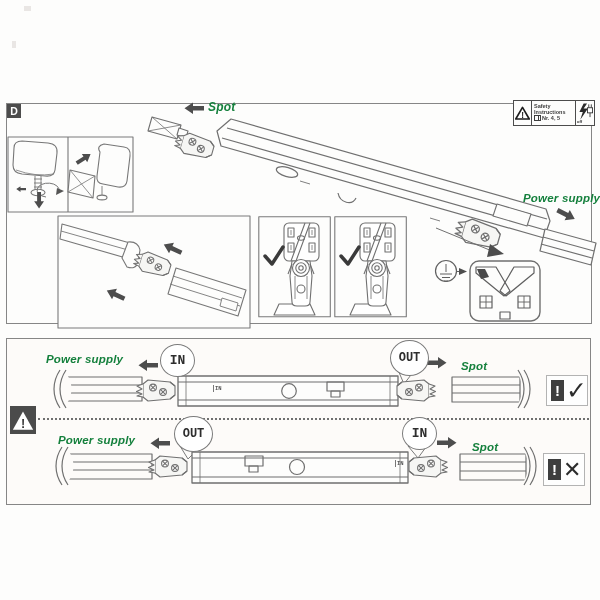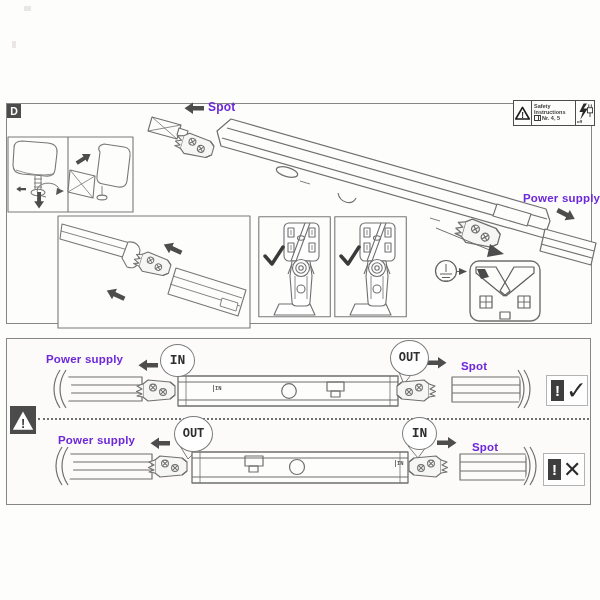--- a/index.html
+++ b/index.html
@@ -2,21 +2,21 @@
 <html><head>
 <meta charset="utf-8">
 <style>
   html,body{margin:0;padding:0;background:#fff;}
   .stage{position:relative;width:600px;height:600px;background:#fdfdfc;overflow:hidden;
          font-family:"Liberation Sans",sans-serif;}
   .panel{position:absolute;border:1.6px solid #868686;z-index:0;}
   #top-panel{left:6px;top:103px;width:584px;height:219px;background:#fdfdfc;}
   #bottom-panel{left:6px;top:338px;width:583px;height:165px;background:#fdfbf9;}
   svg.art{position:absolute;left:0;top:0;z-index:1;}
-  .lbl{position:absolute;z-index:3;font-weight:bold;color:#6d28d9;white-space:nowrap;letter-spacing:.2px;}
+  .lbl{position:absolute;z-index:3;font-weight:bold;color:#15803d;white-space:nowrap;letter-spacing:.2px;font-style:italic;}
   .balloon{position:absolute;z-index:4;border:1.5px solid #7b7b7b;border-radius:50%;background:#fff;
            display:flex;align-items:center;justify-content:center;
            font-family:"Liberation Mono",monospace;font-weight:bold;color:#2e2e2e;}
   .mini-tag{position:absolute;z-index:3;font-family:"Liberation Mono",monospace;font-size:5.5px;
             font-weight:bold;color:#555;border-left:1px solid #777;padding-left:1px;}
   #d-badge{position:absolute;left:7px;top:104px;width:14px;height:14px;background:#4c4c4c;color:#fff;
            font-size:10.5px;font-weight:bold;text-align:center;line-height:14px;z-index:3;}
   #safety-box{position:absolute;left:513px;top:100px;width:80px;height:24px;border:1.2px solid #4c4c4c;
               background:#fdfdfc;display:flex;z-index:3;}
   #safety-box .tri-cell{width:17px;display:flex;align-items:center;justify-content:center;}

